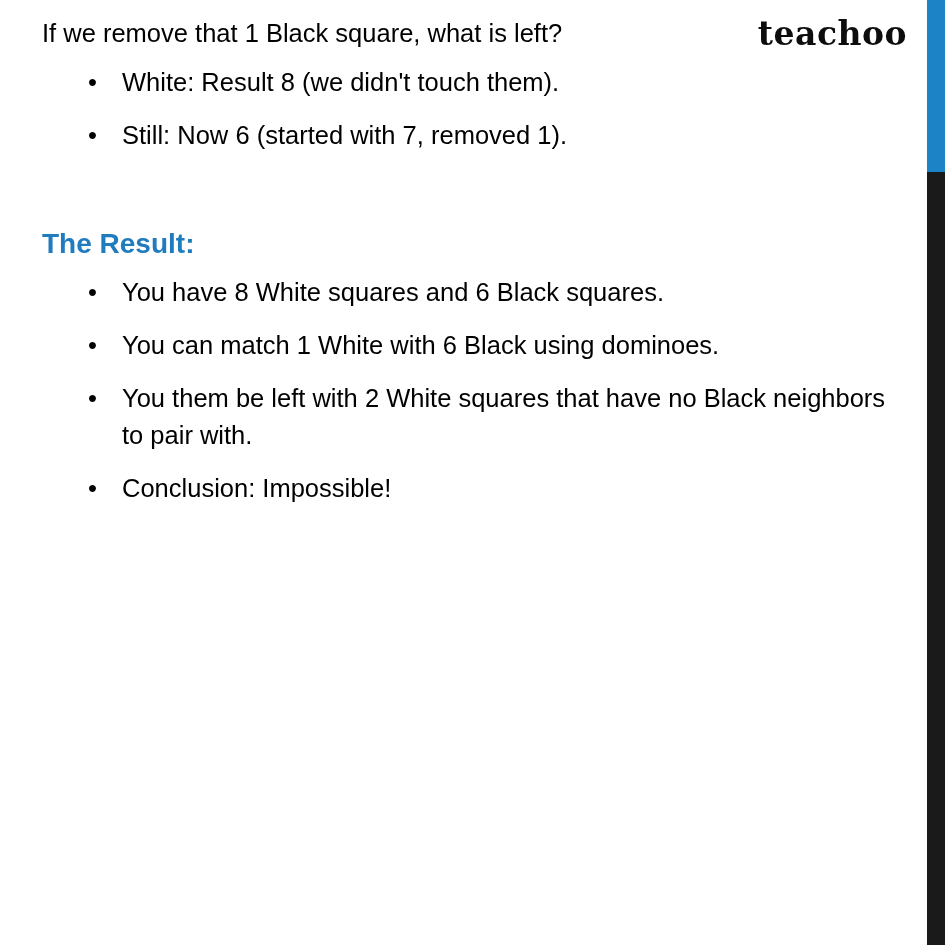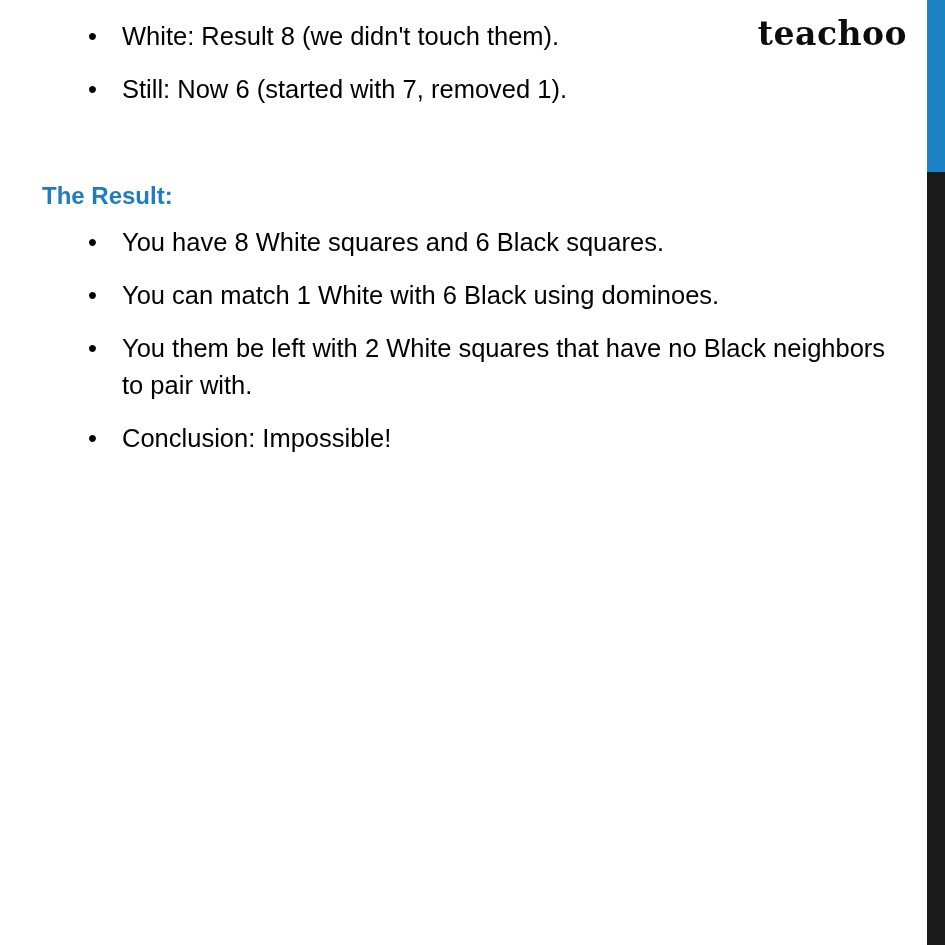--- a/index.html
+++ b/index.html
@@ -74,21 +74,21 @@
   ul.bullets li .dot {
     position: absolute;
     left: 46px;
     top: 0;
     font-size: 25.5px;
     line-height: 1.45;
     color: #000000;
   }
   .group-one li { margin-bottom: 18px; }
   .section-heading {
-    font-size: 24px;
+    font-size: 28px;
     font-weight: bold;
     color: #1f7cbf;
     margin: 74px 0 14px 0;
   }
   .group-two li {
     margin-bottom: 20px;
     line-height: 1.5;
   }
   b { font-weight: normal; }
 </style>
@@ -97,20 +97,21 @@
 
 <div class="slide">
 
   <div class="edge-bar-blue"></div>
   <div class="edge-bar-dark"></div>
 
   <div class="brand">teachoo</div>
 
   <div class="content">
 
+    <p class="lead">If we remove that 1 Black square, what is left?</p>
 
     <ul class="bullets group-one">
       <li>
         <span class="dot">•</span>
         <b>White:</b><span> Result </span><b>8</b><span> (we didn't touch them).</span>
       </li>
       <li>
         <span class="dot">•</span>
         <b>Still:</b><span> Now </span><b>6</b><span> (started with 7, removed 1).</span>
       </li>

